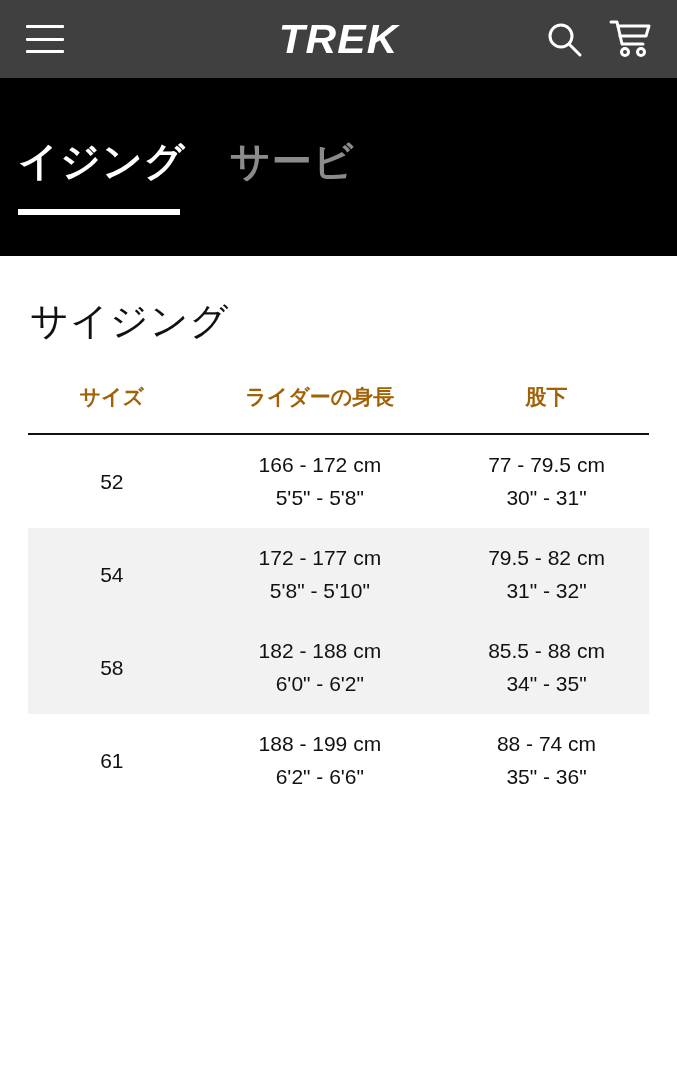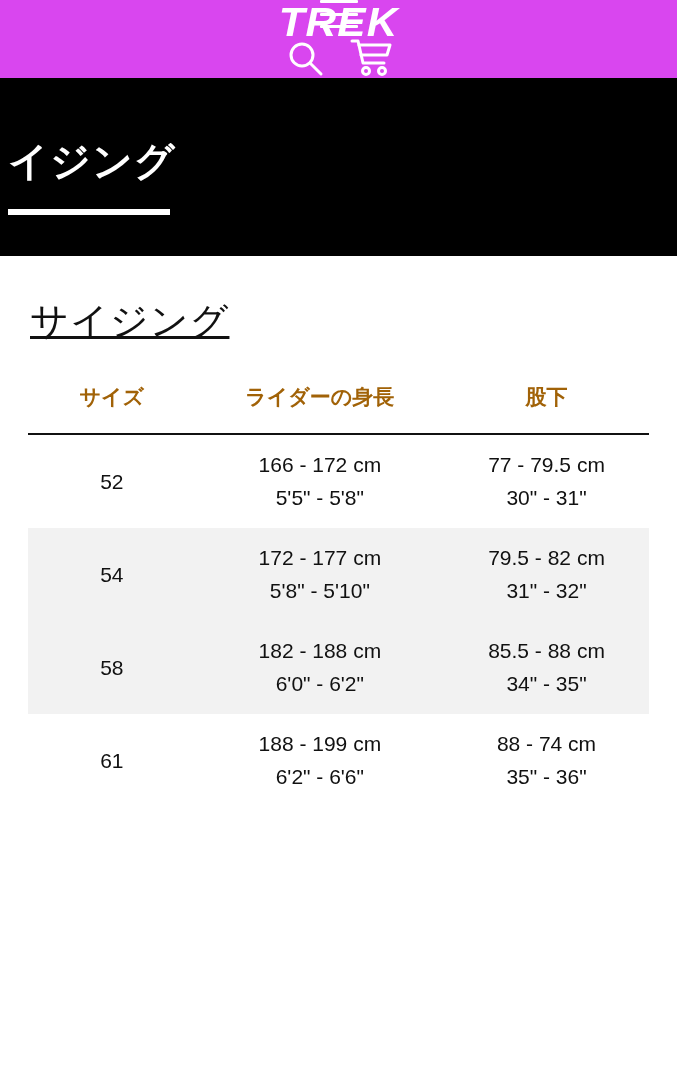--- a/index.html
+++ b/index.html
@@ -8,26 +8,25 @@
     height: 1080px;
     background: #ffffff;
     font-family: "Liberation Sans", sans-serif;
     overflow: hidden;
   }
 
   
   .topbar {
     position: relative;
     height: 78px;
-    background: #d946ef;
+    background: #404040;
     display: flex;
     align-items: center;
     justify-content: space-between;
     padding: 0 26px;
-    flex-direction: column;
   }
   .hamburger {
     width: 38px;
     height: 28px;
     display: flex;
     flex-direction: column;
     justify-content: space-between;
     cursor: pointer;
   }
   .hamburger span {
@@ -57,21 +56,21 @@
     z-index: 2;
   }
   .icon-btn { cursor: pointer; line-height: 0; }
 
   
   .tabs {
     background: #000000;
     height: 178px;
     display: flex;
     align-items: center;
-    padding: 0 8px;
+    padding: 0 18px;
     gap: 44px;
     overflow: hidden;
     white-space: nowrap;
   }
   .tab {
     color: #8b8b8b;
     font-size: 40px;
     font-weight: bold;
     letter-spacing: 1px;
     padding-bottom: 12px;
@@ -91,21 +90,20 @@
   }
 
   
   .content { padding: 30px 28px 0 28px; background: #ffffff; }
   .section-title {
     font-size: 38px;
     color: #111111;
     font-weight: normal;
     letter-spacing: 1px;
     margin: 10px 0 36px 2px;
-    text-decoration: underline;
   }
 
   table.sizing {
     width: 100%;
     border-collapse: collapse;
     table-layout: fixed;
   }
   table.sizing th {
     font-size: 21px;
     font-weight: bold;
@@ -153,20 +151,21 @@
         <path d="M11 17 H37 L40 7 H9" stroke="#ffffff" stroke-width="3" stroke-linecap="round" stroke-linejoin="round"></path>
         <circle cx="16" cy="33" r="3.5" stroke="#ffffff" stroke-width="3"></circle>
         <circle cx="32" cy="33" r="3.5" stroke="#ffffff" stroke-width="3"></circle>
       </svg>
     </div>
   </div>
 </div>
 
 <div class="tabs">
   <div class="tab active">イジング</div>
+  <div class="tab">サービ</div>
 </div>
 
 <div class="content">
   <div class="section-title">サイジング</div>
 
   <table class="sizing">
     <thead>
       <tr>
         <th class="col-size">サイズ</th>
         <th class="col-height">ライダーの身長</th>

